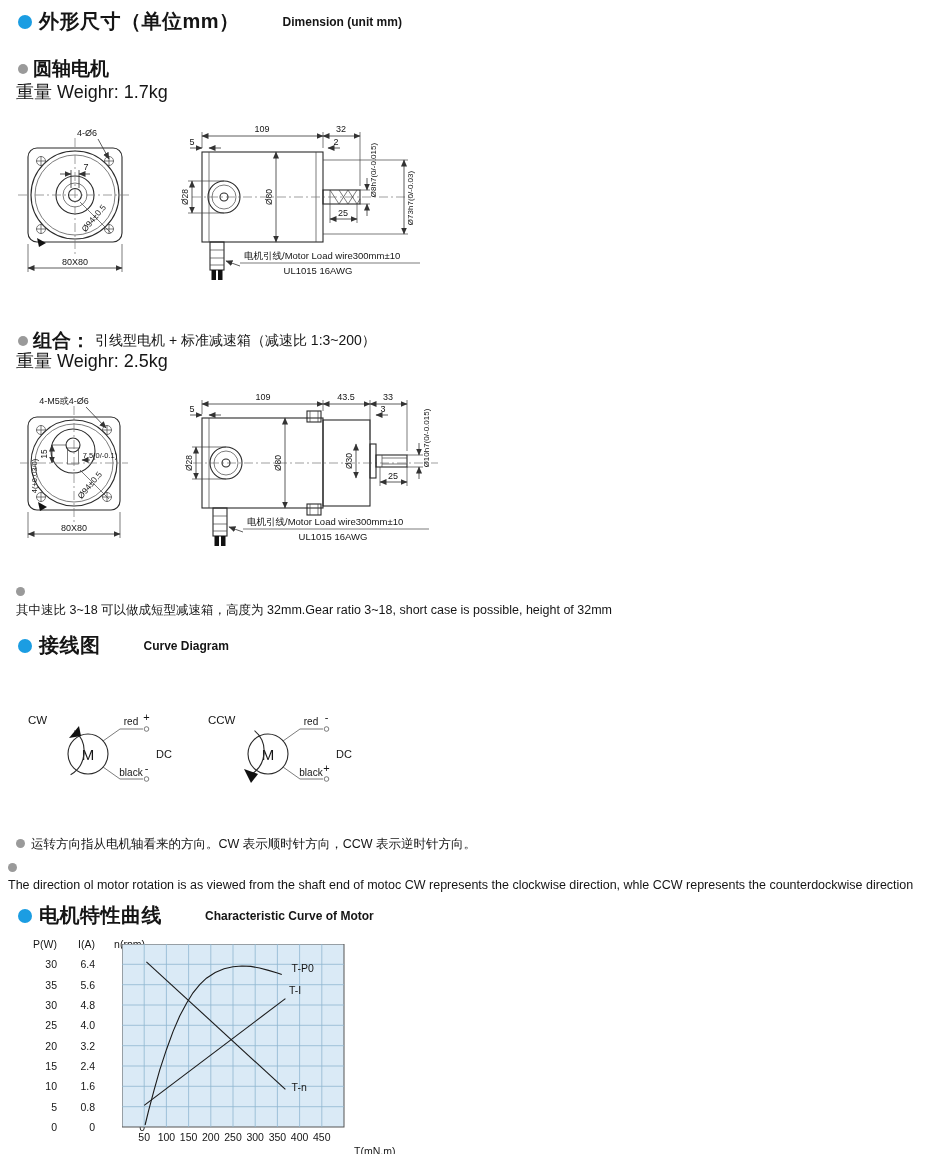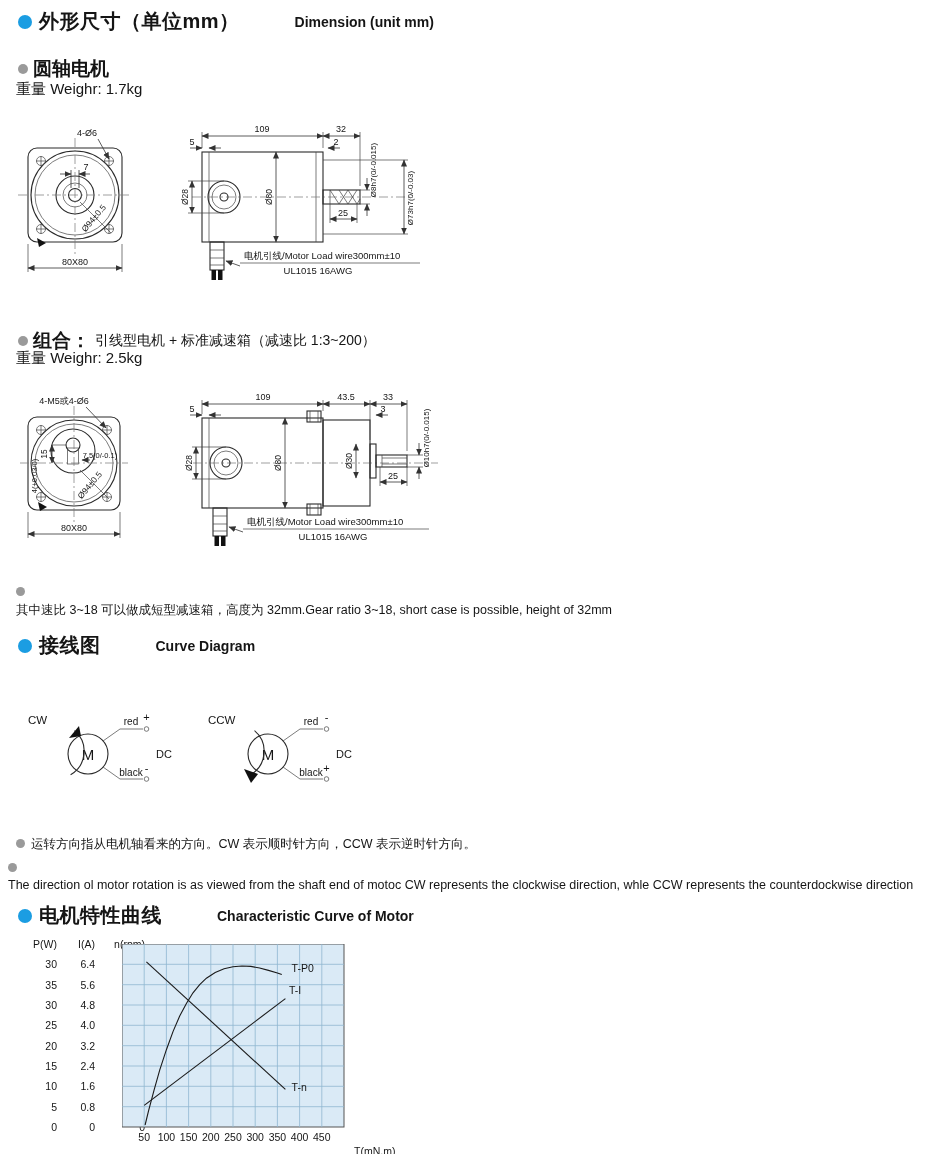--- a/index.html
+++ b/index.html
@@ -4,24 +4,24 @@
 <style>
   html,body{margin:0;padding:0;background:#fff;}
   #page{position:relative;width:950px;height:1154px;background:#ffffff;overflow:hidden;
         font-family:"Liberation Sans","DejaVu Sans",sans-serif;color:#151515;}
   .abs{position:absolute;}
   .sec{display:flex;align-items:center;gap:7px;}
   .dot-blue{width:14px;height:14px;border-radius:50%;background:#1b9de2;flex:0 0 auto;}
   .dot-gray{width:10px;height:10px;border-radius:50%;background:#9a9a9a;flex:0 0 auto;}
   .dot-gray-sm{width:9px;height:9px;border-radius:50%;background:#9a9a9a;flex:0 0 auto;margin-top:3px;}
   .t-cn{font-size:20px;font-weight:bold;letter-spacing:0.5px;}
-  .t-en{font-size:14px;font-weight:bold;margin-left:20px;padding-left:28px;}
+  .t-en{font-size:12px;font-weight:bold;margin-left:8px;padding-left:28px;}
   .sub-cn{font-size:19px;font-weight:bold;}
   .sub-rest{font-size:14px;font-weight:normal;}
-  .bodytxt{font-size:15px;}
+  .bodytxt{font-size:18px;}
   .note{display:flex;align-items:flex-start;gap:6px;font-size:12.5px;}
   svg text{font-family:"Liberation Sans","DejaVu Sans",sans-serif;fill:#151515;}
   .dim{stroke:#333;stroke-width:0.8;fill:none;}
   .out{stroke:#2a2a2a;stroke-width:1.1;fill:none;}
   .thin{stroke:#444;stroke-width:0.7;fill:none;}
   .cl{stroke:#777;stroke-width:0.7;fill:none;stroke-dasharray:9 3 2 3;}
   .ycol{display:flex;flex-direction:column;text-align:right;font-size:10.5px;}
   .ycol div{display:flex;align-items:center;justify-content:flex-end;}
 </style>
 </head>

